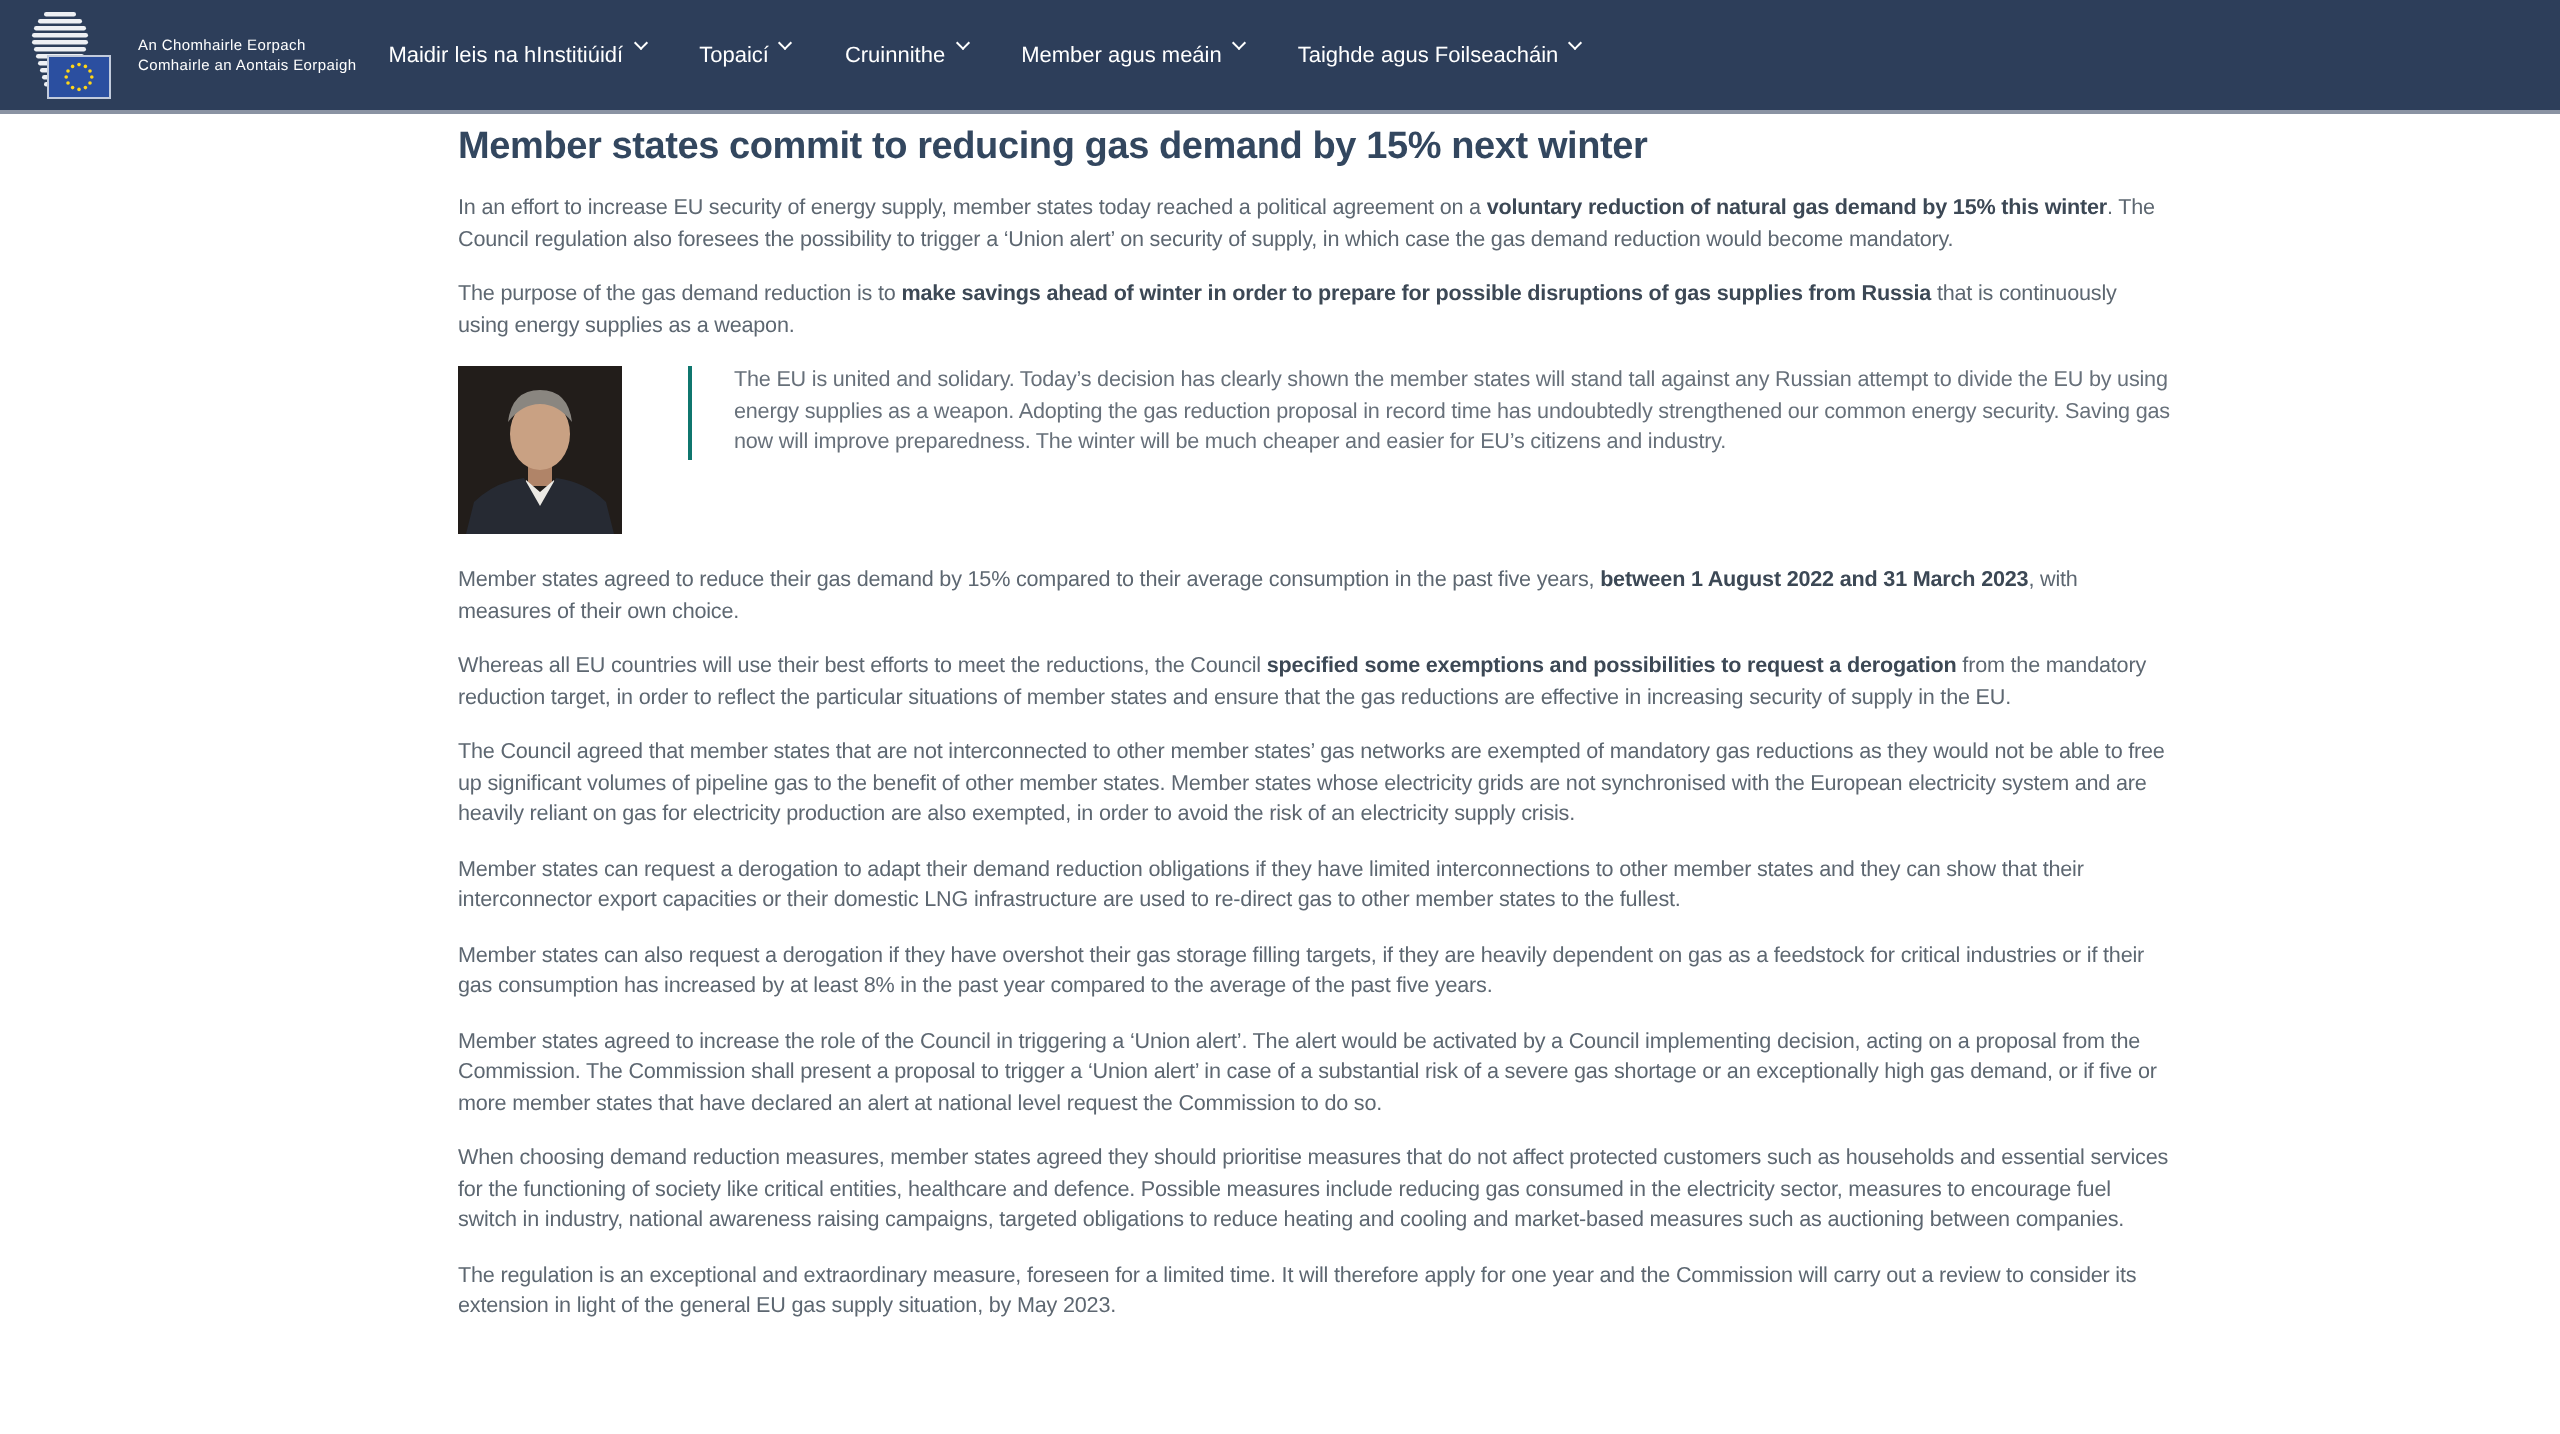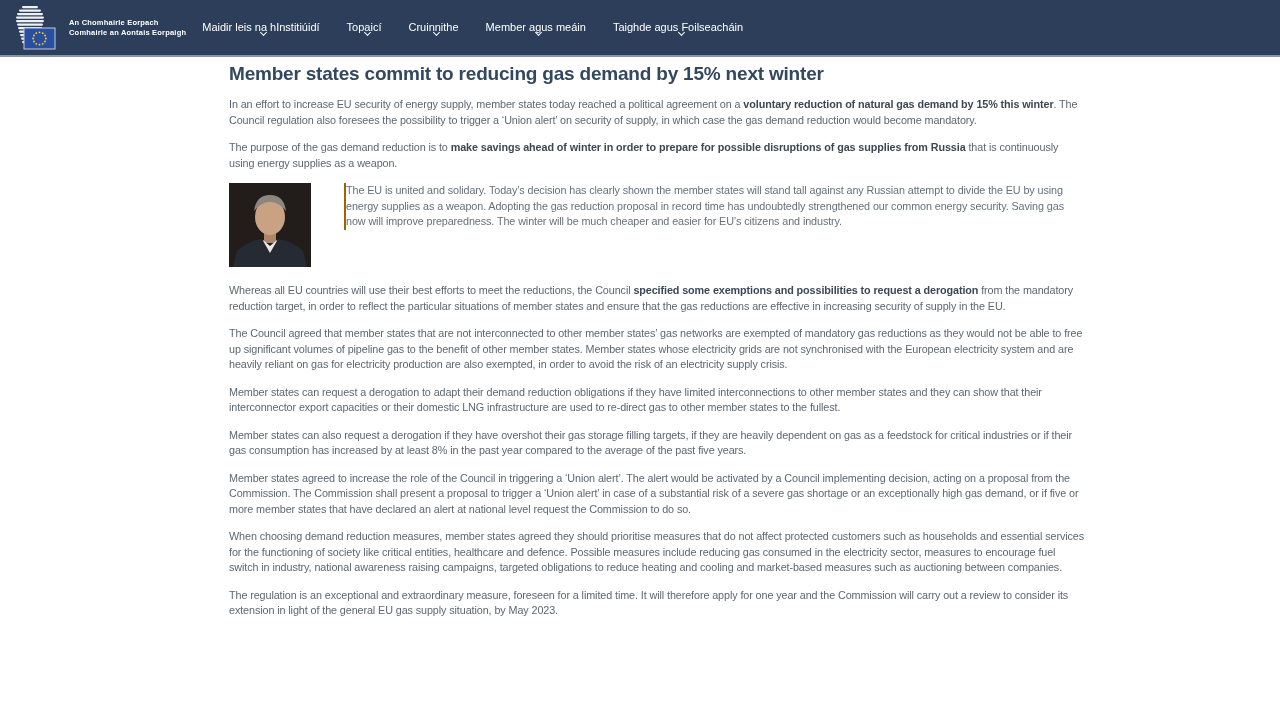--- a/index.html
+++ b/index.html
@@ -10,48 +10,48 @@
   }
   
   .topbar {
     height:57px; background:#2d3e5a; display:flex; align-items:center;
     padding-left:8px; border-bottom:2px solid #8a93a3;
   }
   .logo { display:flex; align-items:center; text-decoration:none; cursor:pointer; }
   .logo svg { display:block; }
   .org { display:flex; flex-direction:column; margin-left:11px; }
   .org span {
-    color:#ffffff; font-size:7.5px; font-weight:bold; line-height:9.5px;
+    color:#ffffff; font-size:7.5px; font-weight:normal; line-height:9.5px;
     letter-spacing:0.2px; white-space:nowrap;
   }
   .nav { display:flex; align-items:center; margin-left:16px; gap:27px; }
   .nav-item {
     color:#ffffff; font-size:11px; text-decoration:none; cursor:pointer;
-    display:flex; align-items:center; white-space:nowrap;flex-direction:column;
+    display:flex; align-items:flex-start; white-space:nowrap;
   }
   .chevron {
     width:5px; height:5px; border-right:1.4px solid #ffffff; border-bottom:1.4px solid #ffffff;
     transform:rotate(45deg); display:inline-block; margin-left:6px; margin-top:-3px;
   }
   
   .article { margin-left:229px; width:856px; padding-top:5px; }
   h1 {
     font-size:19px; font-weight:bold; color:#33475f; letter-spacing:-0.2px;
     line-height:23px; margin:0 0 12px 0;
   }
   .para {
     font-size:10.8px; line-height:15.5px; color:#5d6771; letter-spacing:-0.1px;
     margin:0 0 12px 0;
   }
   .para strong { color:#3c4855; font-weight:bold; }
   
   .quote-row { display:flex; align-items:flex-start; margin:2px 0 16px 0; }
   .photo { width:82px; height:84px; flex:0 0 82px; display:block; }
   .quote {
-    margin-left:33px; border-left:2px solid #a16207; padding-left:0; flex:1;
+    margin-left:33px; border-left:2px solid #0f766e; padding-left:21px; flex:1;
   }
   .quote-text {
     font-size:10.8px; line-height:15.7px; color:#67707a; letter-spacing:-0.1px;
     max-width:720px;
   }
   .quote-attr { margin-top:9px; font-size:10px; color:#8d939b; letter-spacing:-0.1px; }
 </style>
 </head>
 <body>
 
@@ -134,20 +134,21 @@
         <path d="M25 28 Q27 12 41 12 Q55 12 57 28 Q50 19 41 19 Q32 19 25 28 Z" fill="#8a8680"></path>
         <path d="M28 84 L34 57 L41 63 L48 57 L54 84 Z" fill="#ebe9e4"></path>
         <path d="M4 84 L8 68 Q18 58 33 56 L41 70 L49 56 Q64 58 74 68 L78 84 Z" fill="#262a33"></path>
       </svg>
       <blockquote class="quote">
         <p class="quote-text">The EU is united and solidary. Today’s decision has clearly shown the member states will stand tall against any Russian attempt to divide the EU by using energy supplies as a weapon. Adopting the gas reduction proposal in record time has undoubtedly strengthened our common energy security. Saving gas now will improve preparedness. The winter will be much cheaper and easier for EU’s citizens and industry.</p>
       </blockquote>
     </figure>
 
     <div id="bodyparas">
+        <p class="para"><span>Member states agreed to reduce their gas demand by 15% compared to their average consumption in the past five years, </span><strong>between 1 August 2022 and 31 March 2023</strong><span>, with measures of their own choice.</span></p>
         <p class="para"><span>Whereas all EU countries will use their best efforts to meet the reductions, the Council </span><strong>specified some exemptions and possibilities to request a derogation</strong><span> from the mandatory reduction target, in order to reflect the particular situations of member states and ensure that the gas reductions are effective in increasing security of supply in the EU.</span></p>
         <p class="para"><span>The Council agreed that member states that are not interconnected to other member states’ gas networks are exempted of mandatory gas reductions as they would not be able to free up significant volumes of pipeline gas to the benefit of other member states. Member states whose electricity grids are not synchronised with the European electricity system and are heavily reliant on gas for electricity production are also exempted, in order to avoid the risk of an electricity supply crisis.</span></p>
         <p class="para"><span>Member states can request a derogation to adapt their demand reduction obligations if they have limited interconnections to other member states and they can show that their interconnector export capacities or their domestic LNG infrastructure are used to re-direct gas to other member states to the fullest.</span></p>
         <p class="para"><span>Member states can also request a derogation if they have overshot their gas storage filling targets, if they are heavily dependent on gas as a feedstock for critical industries or if their gas consumption has increased by at least 8% in the past year compared to the average of the past five years.</span></p>
         <p class="para"><span>Member states agreed to increase the role of the Council in triggering a ‘Union alert’. The alert would be activated by a Council implementing decision, acting on a proposal from the Commission. The Commission shall present a proposal to trigger a ‘Union alert’ in case of a substantial risk of a severe gas shortage or an exceptionally high gas demand, or if five or more member states that have declared an alert at national level request the Commission to do so.</span></p>
         <p class="para"><span>When choosing demand reduction measures, member states agreed they should prioritise measures that do not affect protected customers such as households and essential services for the functioning of society like critical entities, healthcare and defence. Possible measures include reducing gas consumed in the electricity sector, measures to encourage fuel switch in industry, national awareness raising campaigns, targeted obligations to reduce heating and cooling and market-based measures such as auctioning between companies.</span></p>
         <p class="para"><span>The regulation is an exceptional and extraordinary measure, foreseen for a limited time. It will therefore apply for one year and the Commission will carry out a review to consider its extension in light of the general EU gas supply situation, by May 2023.</span></p>
         <p class="para"></p>
       </div>
   </main>

